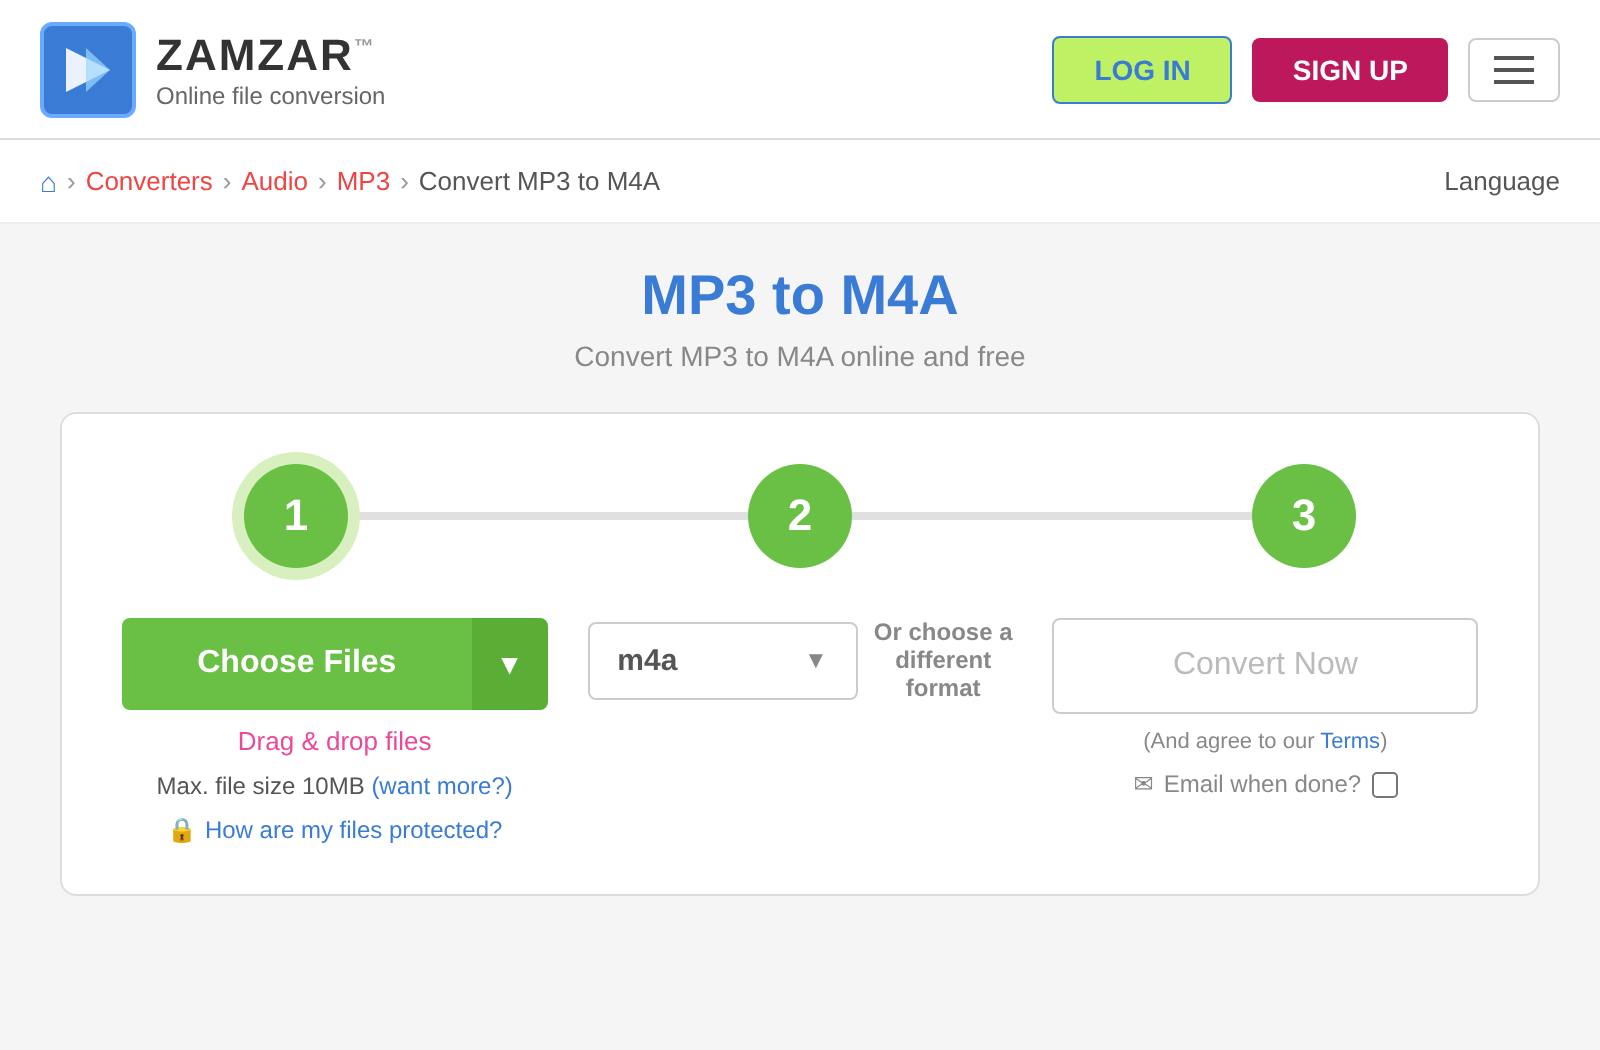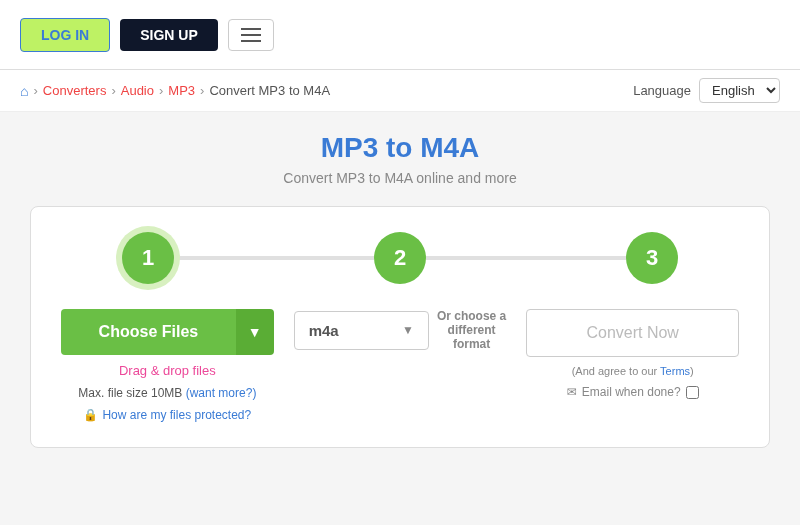--- a/index.html
+++ b/index.html
@@ -69,21 +69,21 @@
       background: #bef264;
       color: #3a7bd5;
       border-radius: 4px;
       font-size: 14px;
       cursor: pointer;
       font-weight: bold;
     }
     .btn-signup {
       padding: 8px 20px;
       border: none;
-      background: #0f172a;
+      background: #be185d;
       color: #fff;
       border-radius: 4px;
       font-size: 14px;
       cursor: pointer;
       font-weight: bold;
     }
     .btn-menu {
       padding: 8px 12px;
       border: 1px solid #ccc;
       background: #fff;
@@ -352,20 +352,34 @@
     .email-checkbox {
       width: 13px;
       height: 13px;
       cursor: pointer;
     }
   </style>
 </head>
 <body>
 
 <div class="header">
+  <div class="logo-area">
+    <div class="logo-icon">
+      <svg viewBox="0 0 30 30" fill="none" xmlns="http://www.w3.org/2000/svg">
+        <polygon points="4,4 4,26 26,15" fill="white" opacity="0.9"></polygon>
+        <polygon points="14,4 14,26 26,15" fill="#9dd8ff" opacity="0.7"></polygon>
+      </svg>
+    </div>
+    <div class="logo-text">
+      <span class="logo-title">
+        <span>ZAMZAR</span><sup>™</sup>
+      </span>
+      <span class="logo-subtitle">Online file conversion</span>
+    </div>
+  </div>
   <div class="header-actions">
     <button class="btn-login">LOG IN</button>
     <button class="btn-signup">SIGN UP</button>
     <button class="btn-menu">
       <span></span>
       <span></span>
       <span></span>
     </button>
   </div>
 </div>
@@ -377,29 +391,26 @@
     <a class="bc-link">Converters</a>
     <span class="bc-sep">›</span>
     <a class="bc-link">Audio</a>
     <span class="bc-sep">›</span>
     <a class="bc-link">MP3</a>
     <span class="bc-sep">›</span>
     <span class="bc-current">Convert MP3 to M4A</span>
   </div>
   <div class="language-area">
     <span>Language</span>
-    <select class="language-select">
-      <option>English</option>
-    </select>
   </div>
 </div>
 
 <div class="main-content">
   <div class="page-title">MP3 to M4A</div>
-  <div class="page-subtitle">Convert MP3 to M4A online and more</div>
+  <div class="page-subtitle">Convert MP3 to M4A online and free</div>
 
   <div class="conversion-card">
 
     <div class="steps-row">
       <div class="step-circle step-1">1</div>
       <div class="step-line"></div>
       <div class="step-circle step-2">2</div>
       <div class="step-line"></div>
       <div class="step-circle step-3">3</div>
     </div>

